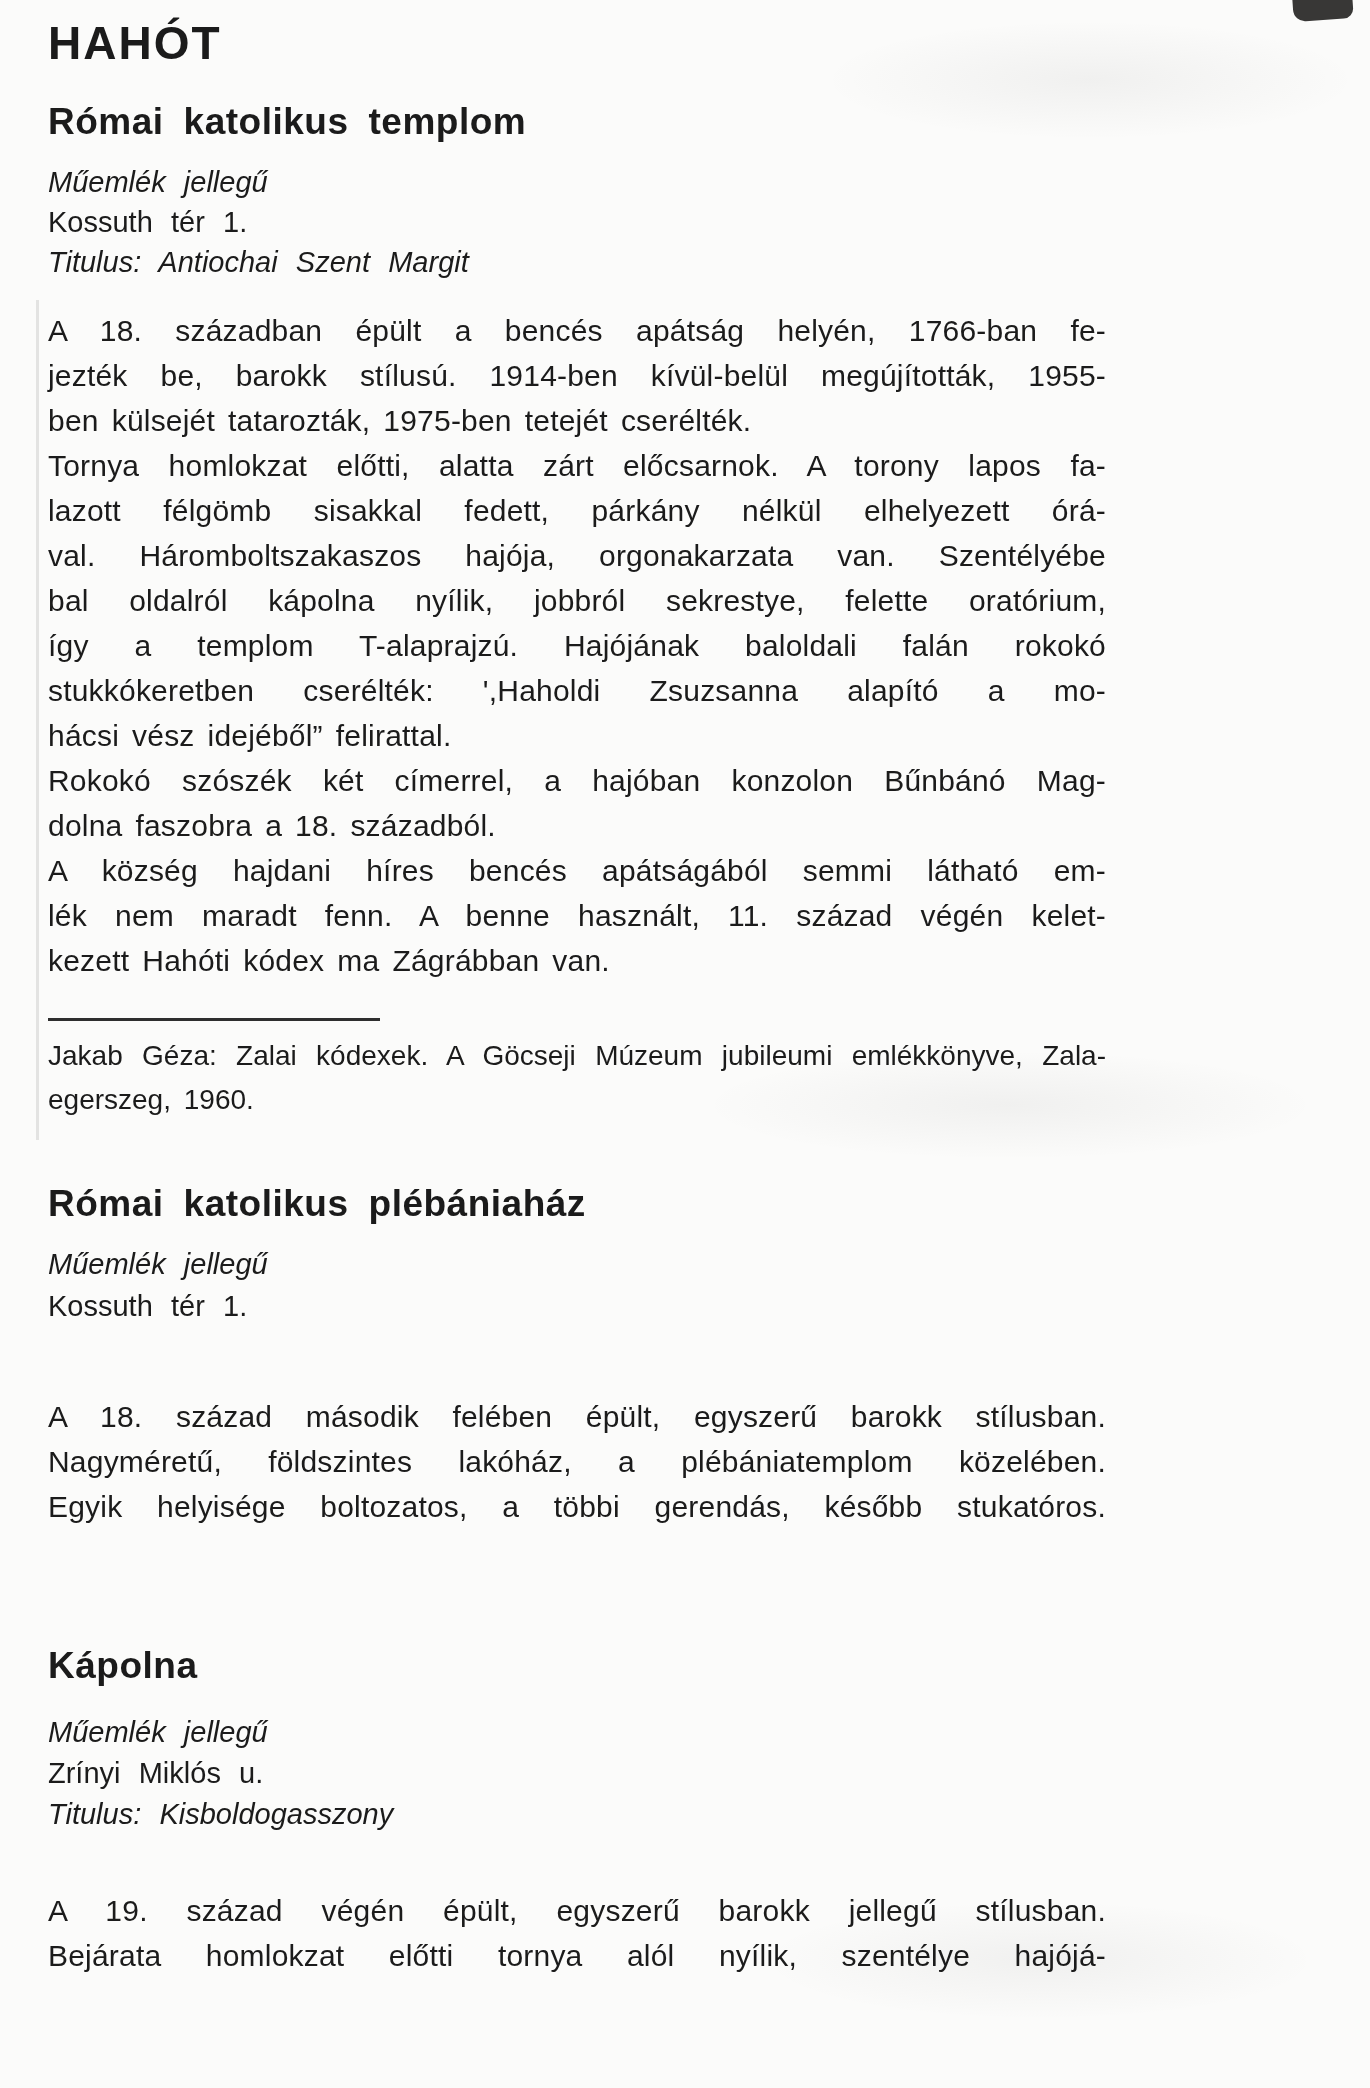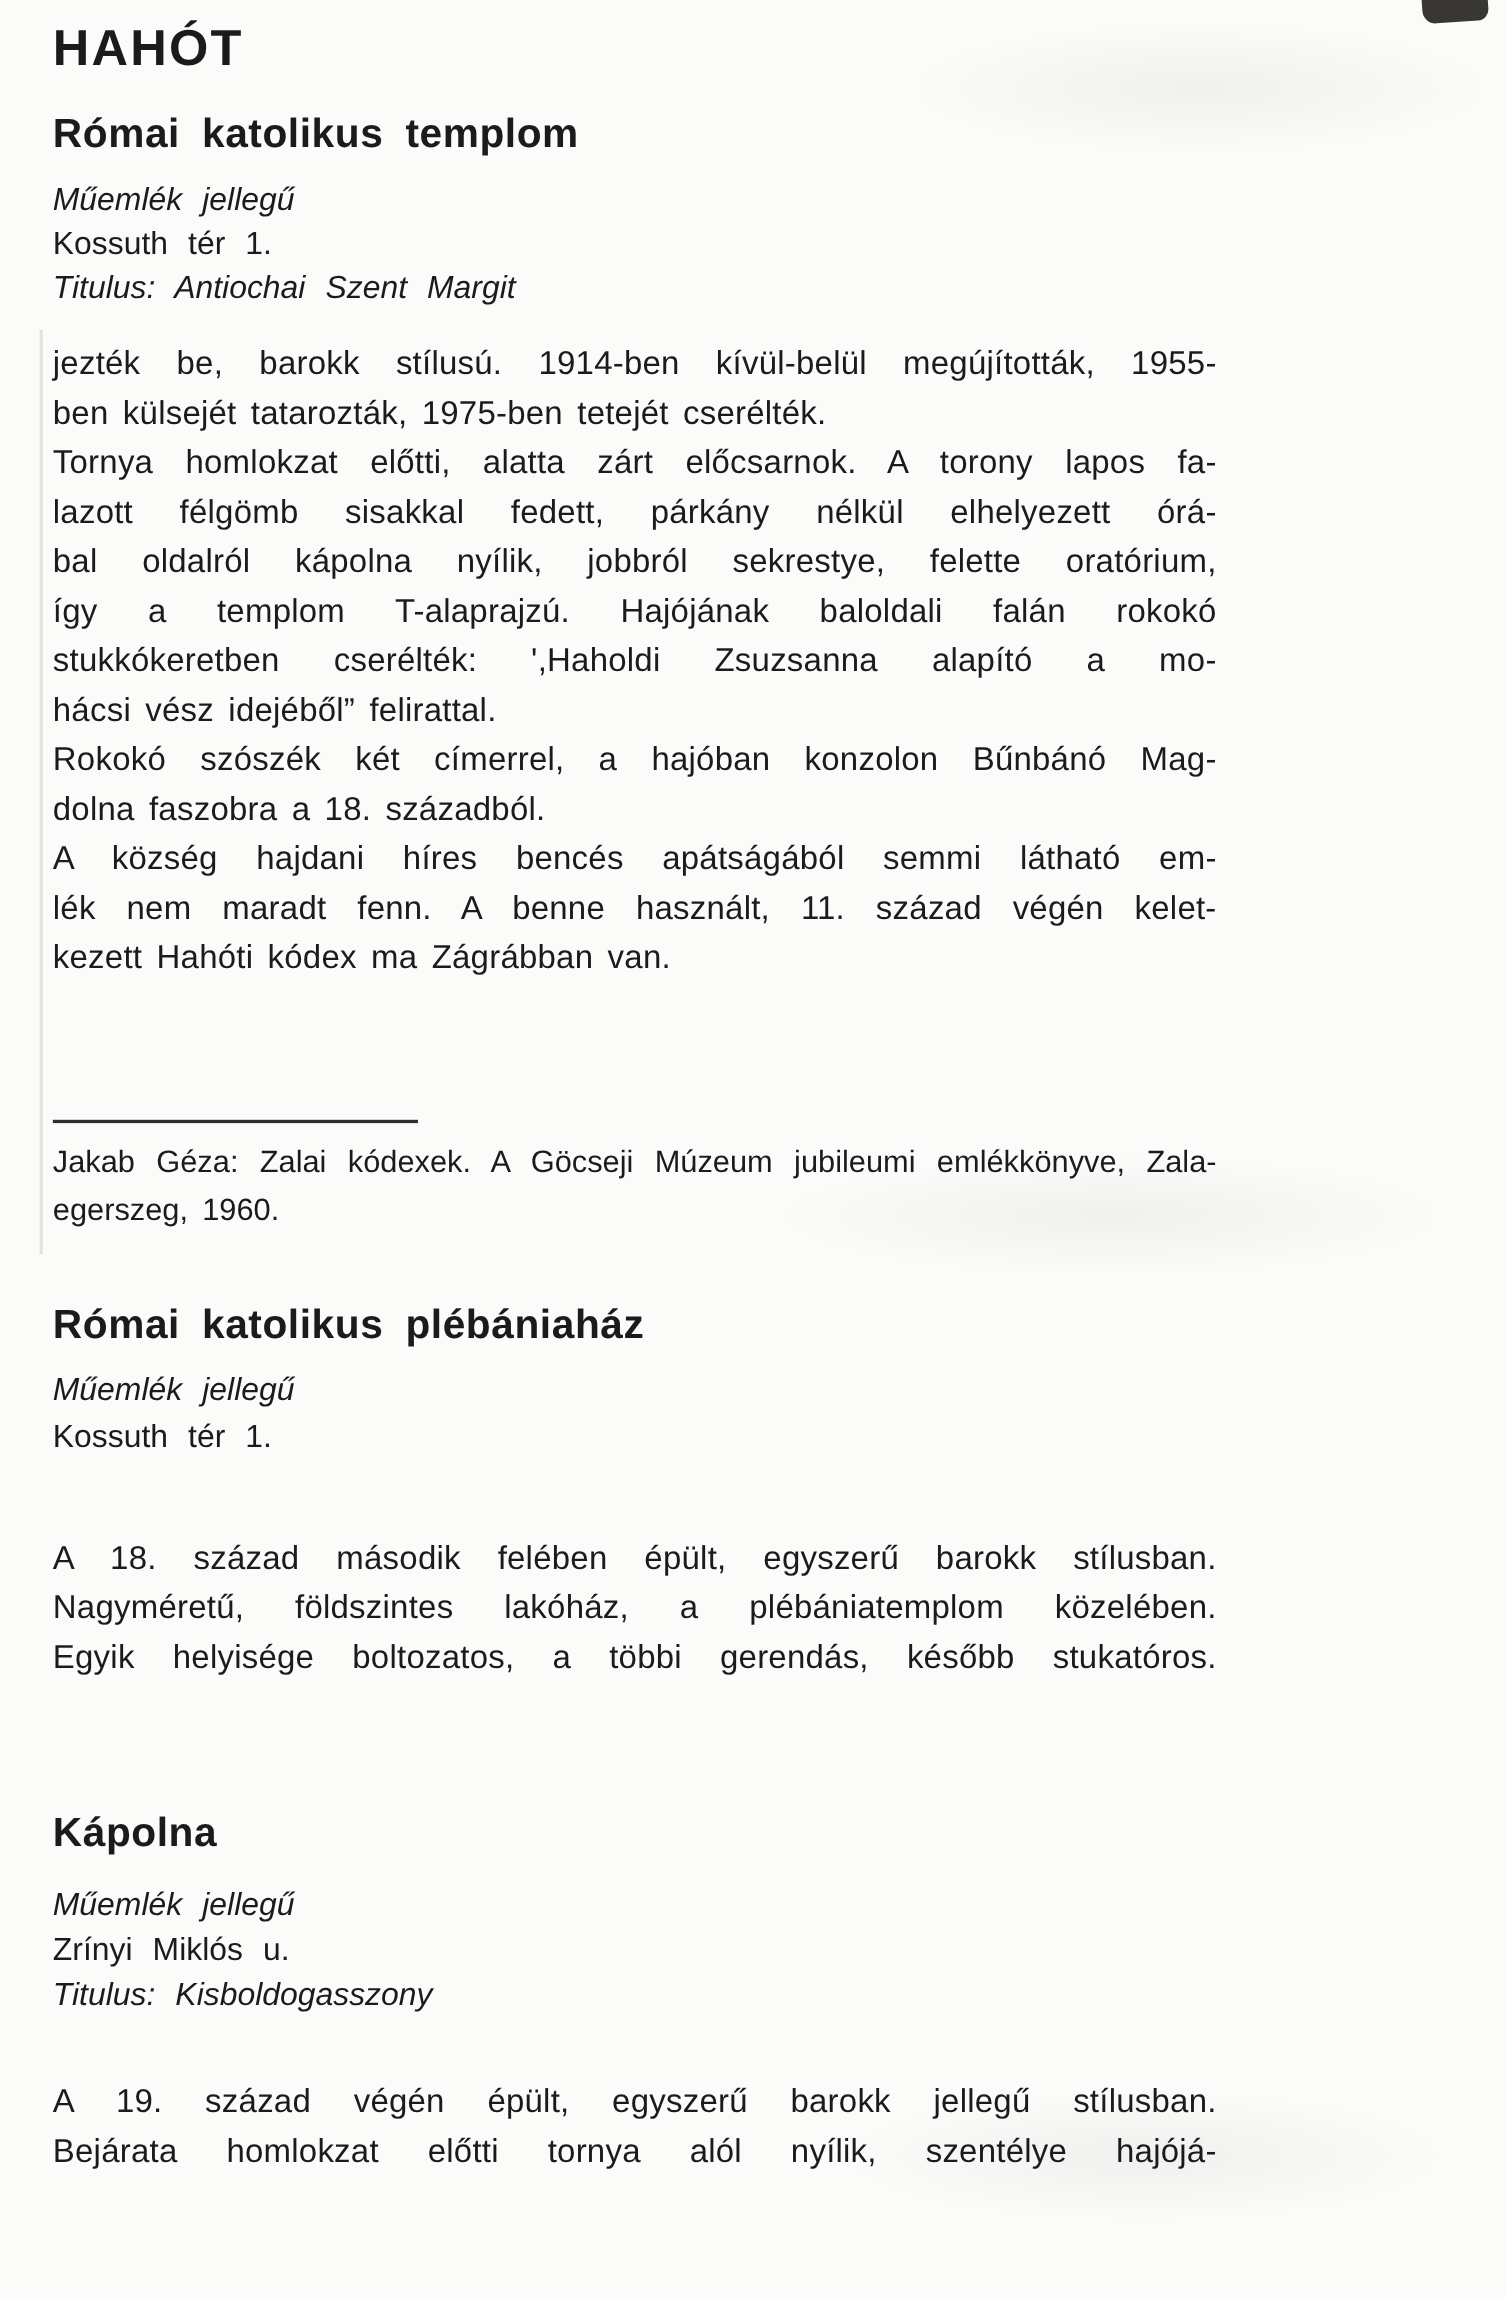--- a/index.html
+++ b/index.html
@@ -89,24 +89,26 @@
 
 <div class="abs" id="settlement-title">HAHÓT</div>
 
 <div class="abs sec-heading" id="heading-1">Római katolikus templom</div>
 <div class="abs meta-block" id="meta-1">
     <div class="mline it">Műemlék jellegű</div>
     <div class="mline">Kossuth tér 1.</div>
     <div class="mline it">Titulus: Antiochai Szent Margit</div>
   </div>
 <div class="abs body-block" id="body-1">
+    <div class="bline just">A 18. században épült a bencés apátság helyén, 1766-ban fe-</div>
     <div class="bline just">jezték be, barokk stílusú. 1914-ben kívül-belül megújították, 1955-</div>
     <div class="bline">ben külsejét tatarozták, 1975-ben tetejét cserélték.</div>
     <div class="bline just">Tornya homlokzat előtti, alatta zárt előcsarnok. A torony lapos fa-</div>
     <div class="bline just">lazott félgömb sisakkal fedett, párkány nélkül elhelyezett órá-</div>
+    <div class="bline just">val. Háromboltszakaszos hajója, orgonakarzata van. Szentélyébe</div>
     <div class="bline just">bal oldalról kápolna nyílik, jobbról sekrestye, felette oratórium,</div>
     <div class="bline just">így a templom T-alaprajzú. Hajójának baloldali falán rokokó</div>
     <div class="bline just">stukkókeretben cserélték: ',Haholdi Zsuzsanna alapító a mo-</div>
     <div class="bline">hácsi vész idejéből” felirattal.</div>
     <div class="bline just">Rokokó szószék két címerrel, a hajóban konzolon Bűnbánó Mag-</div>
     <div class="bline">dolna faszobra a 18. századból.</div>
     <div class="bline just">A község hajdani híres bencés apátságából semmi látható em-</div>
     <div class="bline just">lék nem maradt fenn. A benne használt, 11. század végén kelet-</div>
     <div class="bline">kezett Hahóti kódex ma Zágrábban van.</div>
   </div>

